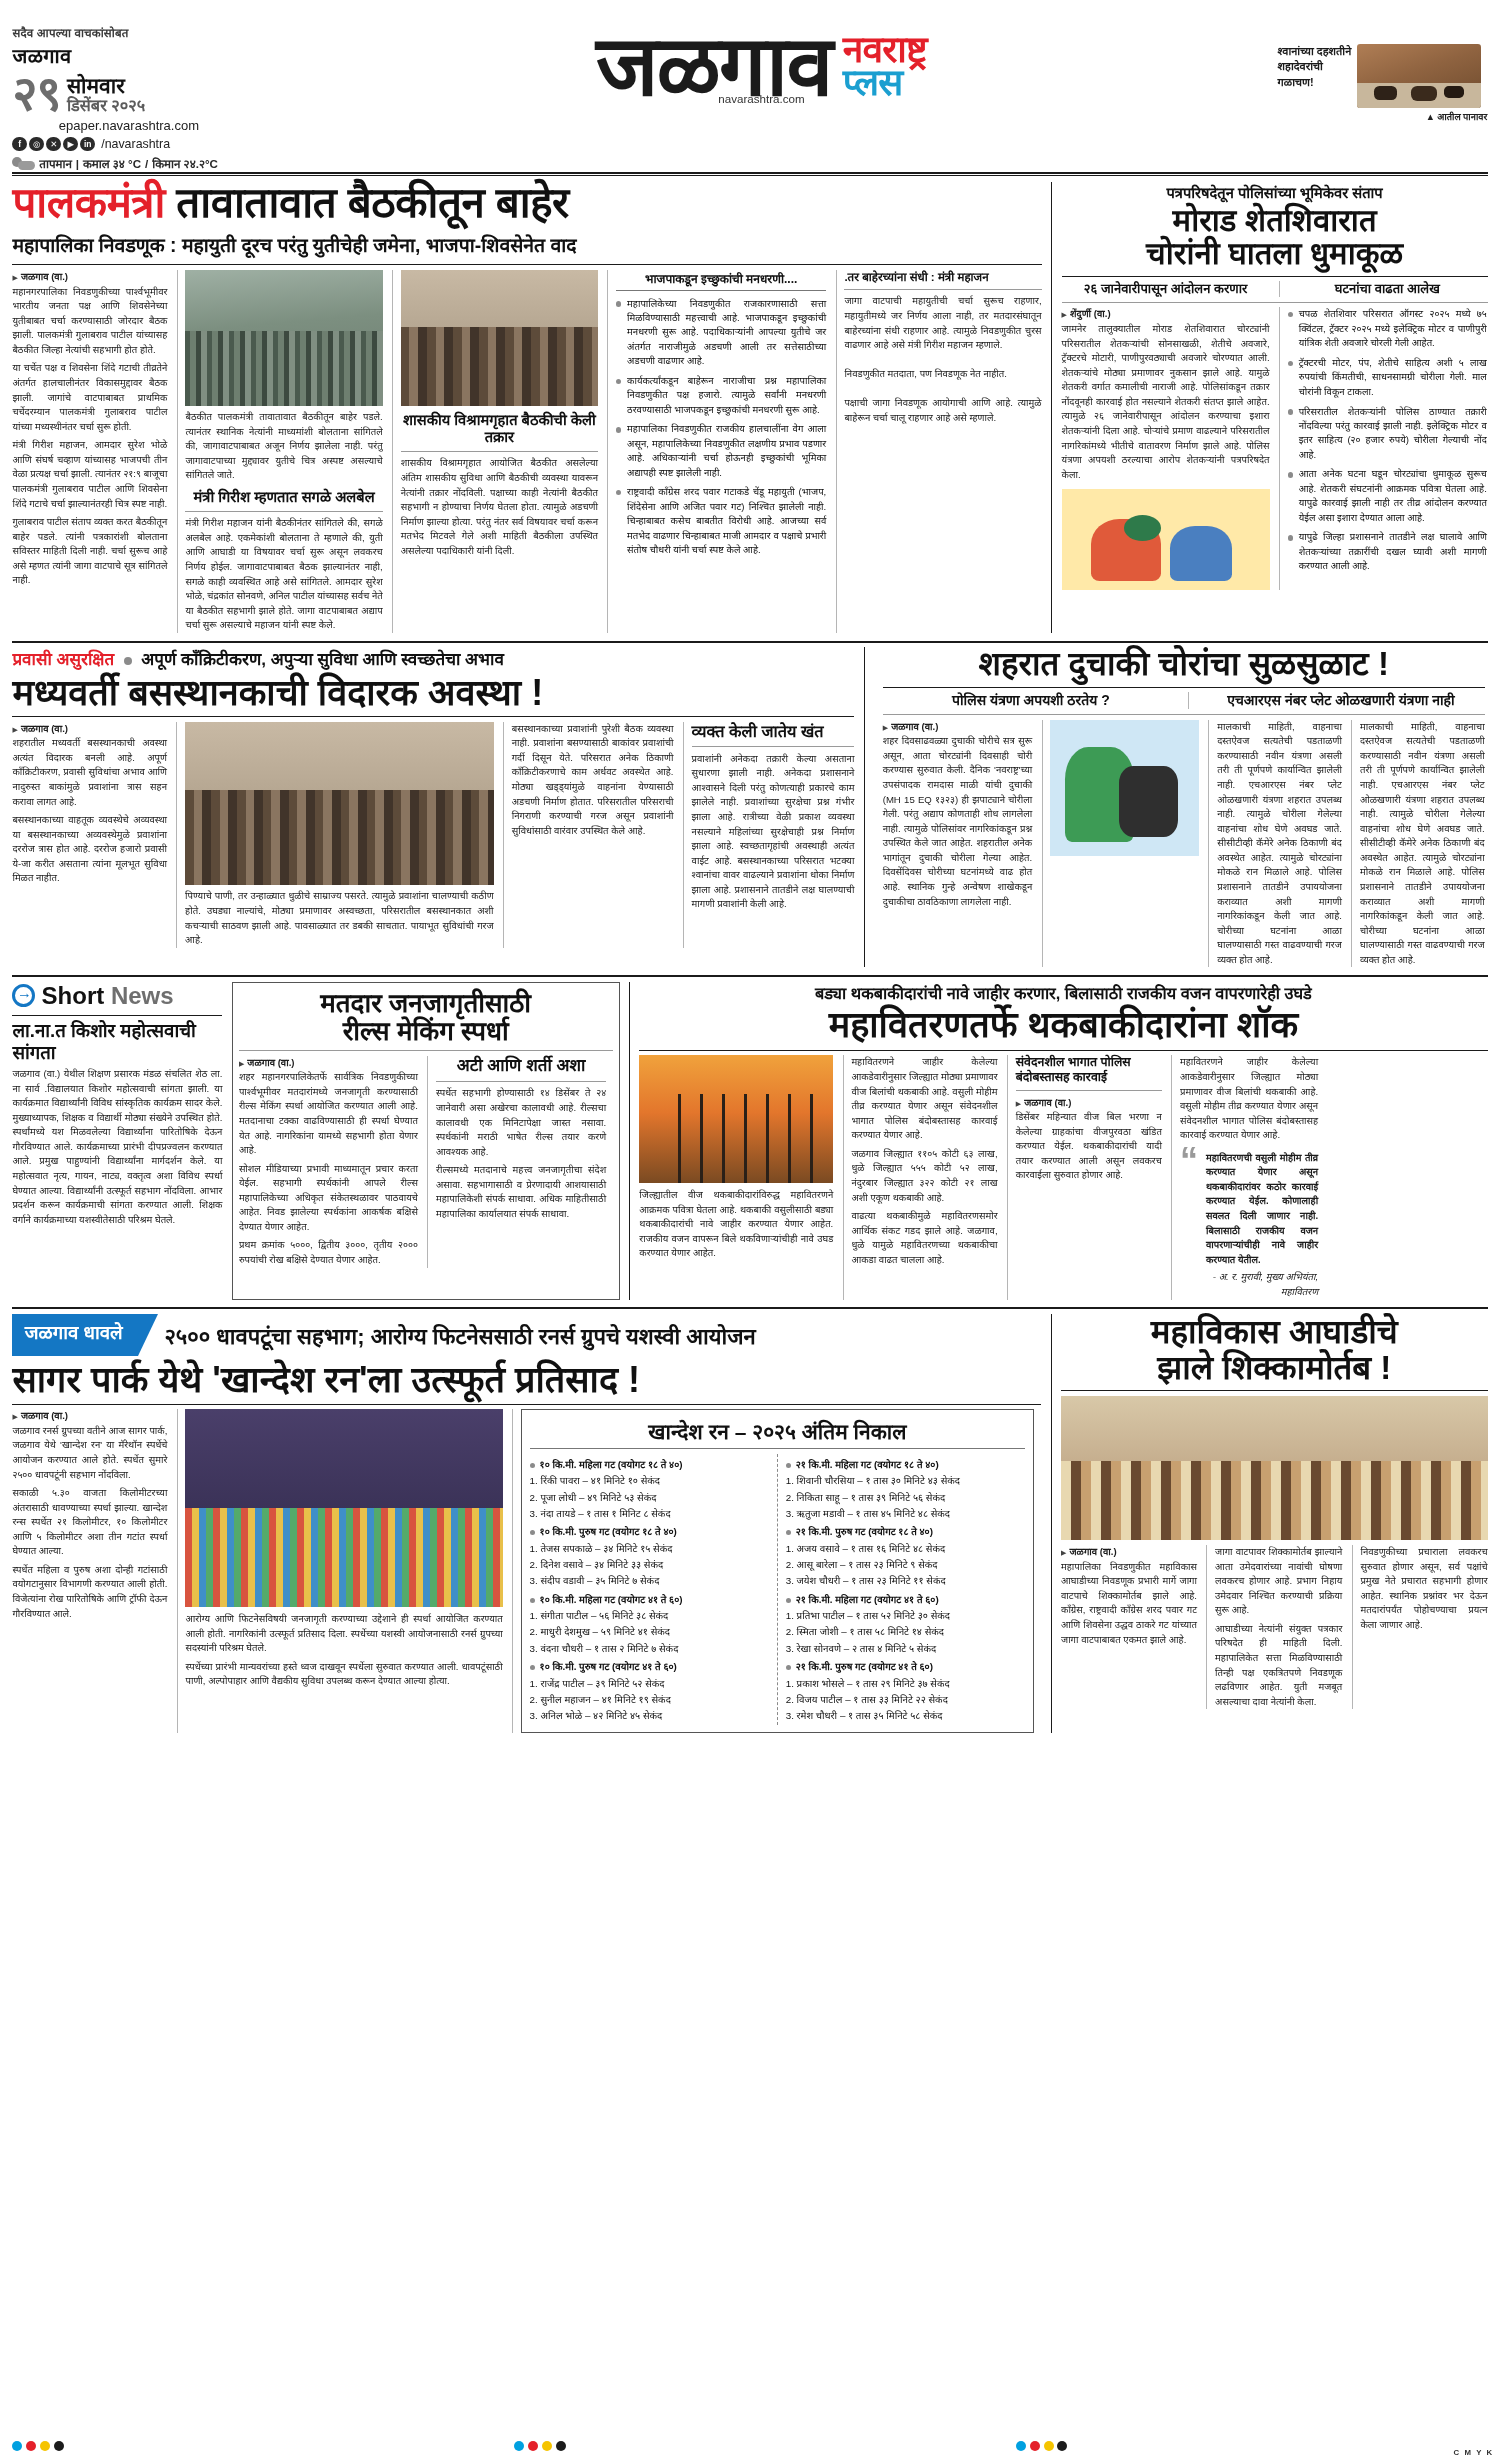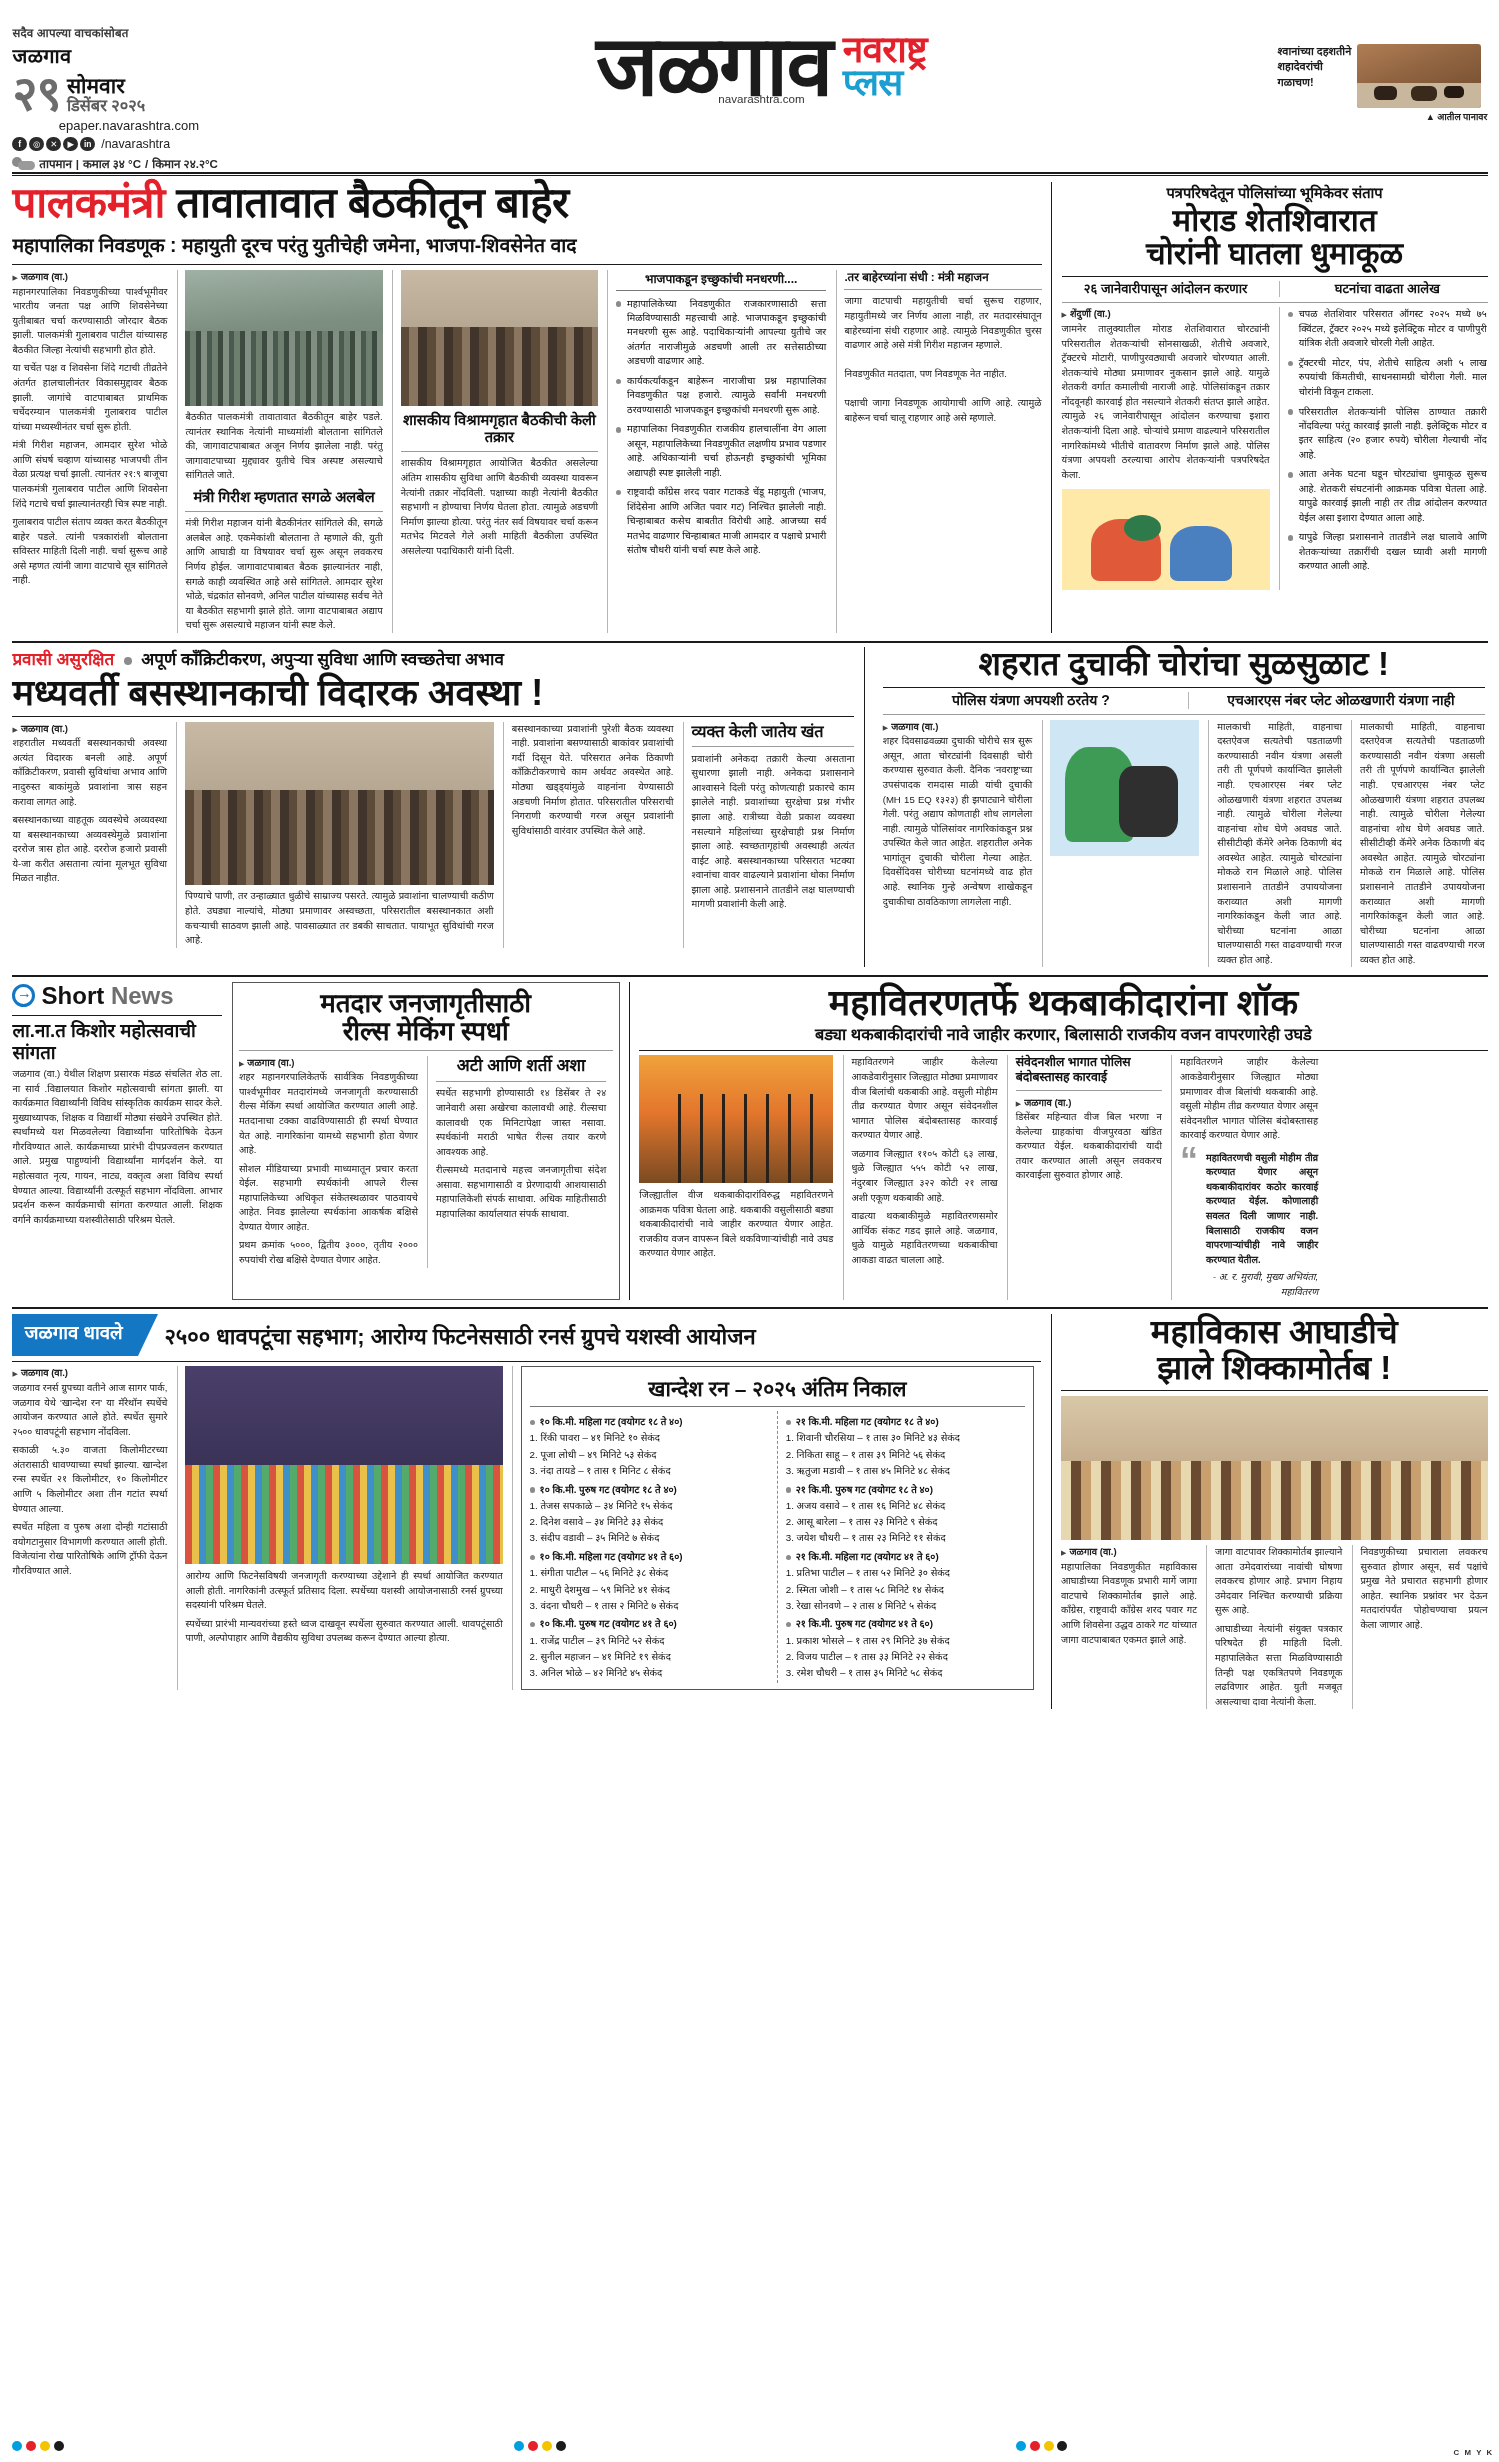--- a/index.html
+++ b/index.html
@@ -378,22 +378,22 @@
         <div class="vline" style="width:179px; padding-left:7.8px;">
           <div style="font-size:17px; font-weight:900; text-align:center; line-height:1.2;">अटी आणि शर्ती अशा</div>
           <div class="rule"></div>
           <div class="body-txt">स्पर्धेत सहभागी होण्यासाठी १४ डिसेंबर ते २४ जानेवारी असा अखेरचा कालावधी आहे. रील्सचा कालावधी एक मिनिटापेक्षा जास्त नसावा. स्पर्धकांनी मराठी भाषेत रील्स तयार करणे आवश्यक आहे.</div>
           <div class="body-txt" style="margin-top:3.9px;">रील्समध्ये मतदानाचे महत्त्व जनजागृतीचा संदेश असावा. सहभागासाठी व प्रेरणादायी आशयासाठी महापालिकेशी संपर्क साधावा. अधिक माहितीसाठी महापालिका कार्यालयात संपर्क साधावा.</div>
         </div>
       </div>
     </div>
 
     <div style="flex:1; border-left:0.8px solid #1b1b1b; padding-left:9.3px;">
+      <div style="text-align:center; font-size:16.3px; font-weight:800;">बड्या थकबाकीदारांची नावे जाहीर करणार, बिलासाठी राजकीय वजन वापरणारेही उघडे</div>
       <div style="text-align:center; font-size:36px; font-weight:900; line-height:1.08; margin-top:2.3px;">महावितरणतर्फे थकबाकीदारांना शॉक</div>
-      <div style="text-align:center; font-size:16.3px; font-weight:800;">बड्या थकबाकीदारांची नावे जाहीर करणार, बिलासाठी राजकीय वजन वापरणारेही उघडे</div>
       <div class="rule" style="border-top:1.6px solid #1b1b1b; margin-top:4.7px;"></div>
       <div class="cols">
         <div style="width:194px;">
           <div class="photo sunset" style="height:128px;"></div>
           <div class="body-txt" style="margin-top:4.7px;">जिल्ह्यातील वीज थकबाकीदारांविरुद्ध महावितरणने आक्रमक पवित्रा घेतला आहे. थकबाकी वसुलीसाठी बड्या थकबाकीदारांची नावे जाहीर करण्यात येणार आहेत. राजकीय वजन वापरून बिले थकविणाऱ्यांचीही नावे उघड करण्यात येणार आहेत.</div>
         </div>
         <div class="vline" style="width:155px; padding-left:7.8px;">
           <div class="body-txt">महावितरणने जाहीर केलेल्या आकडेवारीनुसार जिल्ह्यात मोठ्या प्रमाणावर वीज बिलांची थकबाकी आहे. वसुली मोहीम तीव्र करण्यात येणार असून संवेदनशील भागात पोलिस बंदोबस्तासह कारवाई करण्यात येणार आहे.</div>
           <div class="body-txt" style="margin-top:3.9px;">जळगाव जिल्ह्यात ११०५ कोटी ६३ लाख, धुळे जिल्ह्यात ५५५ कोटी ५२ लाख, नंदुरबार जिल्ह्यात ३२२ कोटी २१ लाख अशी एकूण थकबाकी आहे.</div>
           <div class="body-txt" style="margin-top:3.9px;">वाढत्या थकबाकीमुळे महावितरणसमोर आर्थिक संकट गडद झाले आहे. जळगाव, धुळे यामुळे महावितरणच्या थकबाकीचा आकडा वाढत चालला आहे.</div>
@@ -418,20 +418,23 @@
 
   <div class="rule-thick" style="margin-top:7.8px;"></div>
 
   <div style="display:flex; gap:9.3px;">
 
     <div style="width:1036px;">
       <div style="display:flex; align-items:stretch; height:42px;">
         <span class="tag-blue">जळगाव धावले</span>
         <span style="width:0;height:0;border-top:42px solid #1477c4;border-right:20px solid transparent;"></span>
         <span style="flex:1; display:flex; align-items:center; font-size:22px; font-weight:900; padding-left:6.2px;">२५०० धावपटूंचा सहभाग; आरोग्य फिटनेससाठी रनर्स ग्रुपचे यशस्वी आयोजन</span>
+      </div>
+      <div style="font-size:36px; font-weight:900; line-height:1.06; margin-top:4.7px;">
+        <span>सागर पार्क येथे </span><span>'खान्देश रन'</span><span>ला उत्स्फूर्त प्रतिसाद !</span>
       </div>
       <div class="rule" style="border-top:1.6px solid #1b1b1b; margin-top:4.7px;"></div>
 
       <div class="cols">
         <div style="width:155px;">
           <div class="body-txt dateline"><b>जळगाव (वा.)</b></div>
           <div class="body-txt">जळगाव रनर्स ग्रुपच्या वतीने आज सागर पार्क, जळगाव येथे 'खान्देश रन' या मॅरेथॉन स्पर्धेचे आयोजन करण्यात आले होते. स्पर्धेत सुमारे २५०० धावपटूंनी सहभाग नोंदविला.</div>
           <div class="body-txt" style="margin-top:3.9px;">सकाळी ५.३० वाजता किलोमीटरच्या अंतरासाठी धावण्याच्या स्पर्धा झाल्या. खान्देश रन्स स्पर्धेत २१ किलोमीटर, १० किलोमीटर आणि ५ किलोमीटर अशा तीन गटांत स्पर्धा घेण्यात आल्या.</div>
           <div class="body-txt" style="margin-top:3.9px;">स्पर्धेत महिला व पुरुष अशा दोन्ही गटांसाठी वयोगटानुसार विभागणी करण्यात आली होती. विजेत्यांना रोख पारितोषिके आणि ट्रॉफी देऊन गौरविण्यात आले.</div>
         </div>

